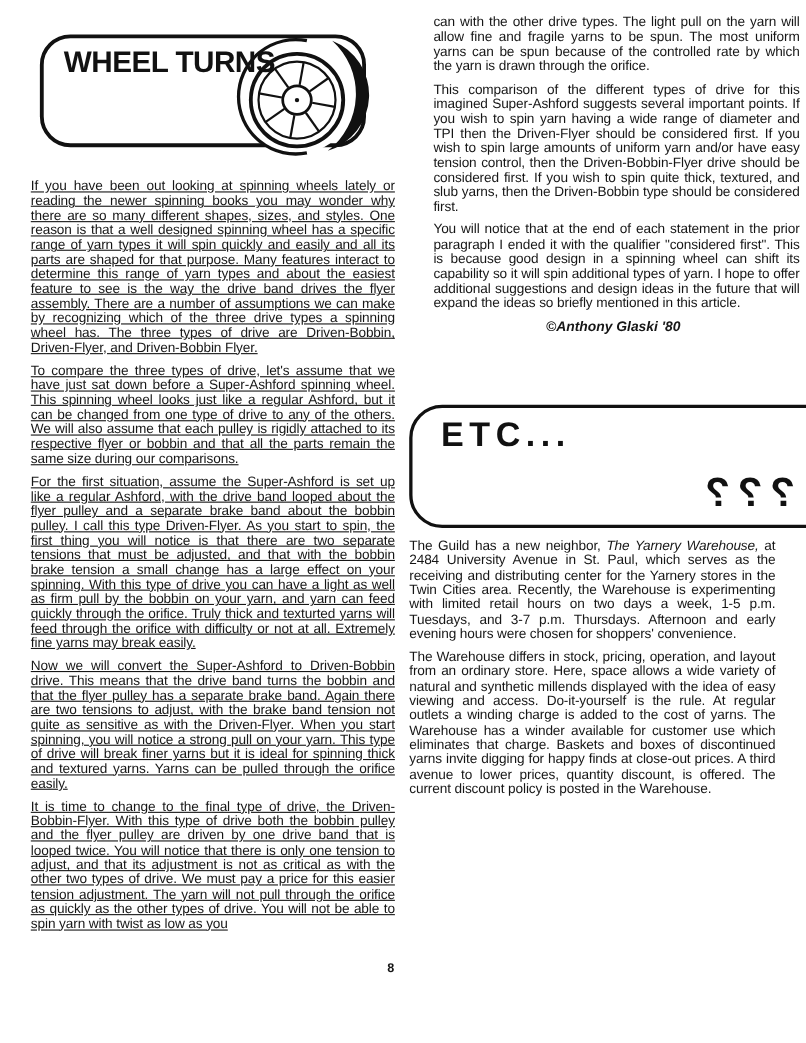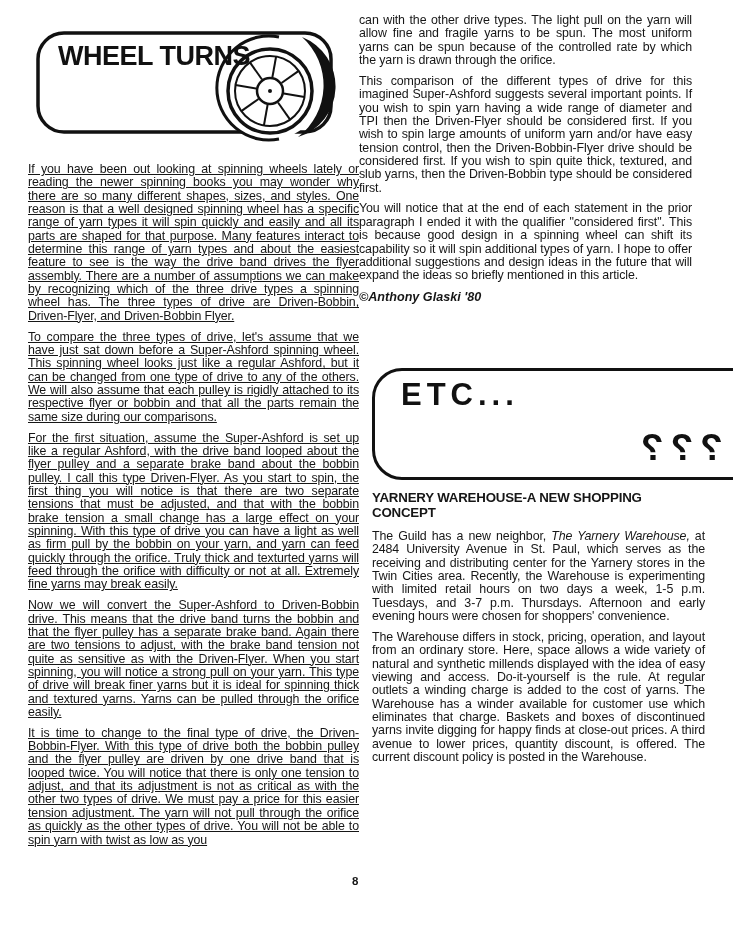--- a/index.html
+++ b/index.html
@@ -13,23 +13,23 @@
     margin:0 auto;
   }
   .para{
     font-size:12.4px;
     line-height:13.35px;
     text-align:justify;
     letter-spacing:-0.1px;
     margin:0 0 7.5px 0;
   }
   .col-left{position:absolute;left:28px;top:163px;width:331px;text-decoration:underline;}
-  .col-right{position:absolute;left:359px;top:14px;width:333px;}
+  .col-right{position:absolute;left:394px;top:14px;width:333px;}
   .byline{
-    text-align:left;
+    text-align:center;
     font-style:italic;
     font-weight:bold;
     font-size:12.6px;
     margin-top:1px;
     padding-right:6px;
   }
   .masthead-svg{position:absolute;left:30px;top:25px;}
   .masthead-title{
     position:absolute;left:58px;top:40px;
     font-weight:bold;
@@ -116,21 +116,20 @@
       </div>
     <div class="byline">©Anthony Glaski '80</div>
   </div>
 
   <div class="etc-box">
     <span class="etc-label">ETC...</span>
     <span class="etc-qmarks">???</span>
   </div>
 
   <div class="yarnery">
-    <h2 class="yarnery-heading">YARNERY WAREHOUSE-A NEW SHOPPING CONCEPT</h2>
     <div>
         <p class="para"><span>The Guild has a new neighbor, </span><span style="font-style: italic;">The Yarnery Warehouse,</span><span> at 2484 University Avenue in St. Paul, which serves as the receiving and distributing center for the Yarnery stores in the Twin Cities area. Recently, the Warehouse is experimenting with limited retail hours on two days a week, 1-5 p.m. Tuesdays, and 3-7 p.m. Thursdays. Afternoon and early evening hours were chosen for shoppers' convenience.</span></p>
         <p class="para"><span>The Warehouse differs in stock, pricing, operation, and layout from an ordinary store. Here, space allows a wide variety of natural and synthetic millends displayed with the idea of easy viewing and access. Do-it-yourself is the rule. At regular outlets a winding charge is added to the cost of yarns. The Warehouse has a winder available for customer use which eliminates that charge. Baskets and boxes of discontinued yarns invite digging for happy finds at close-out prices. A third avenue to lower prices, quantity discount, is offered. The current discount policy is posted in the Warehouse.</span></p>
       </div>
   </div>
 
   <div class="page-number">8</div>
 
 </div>
 

